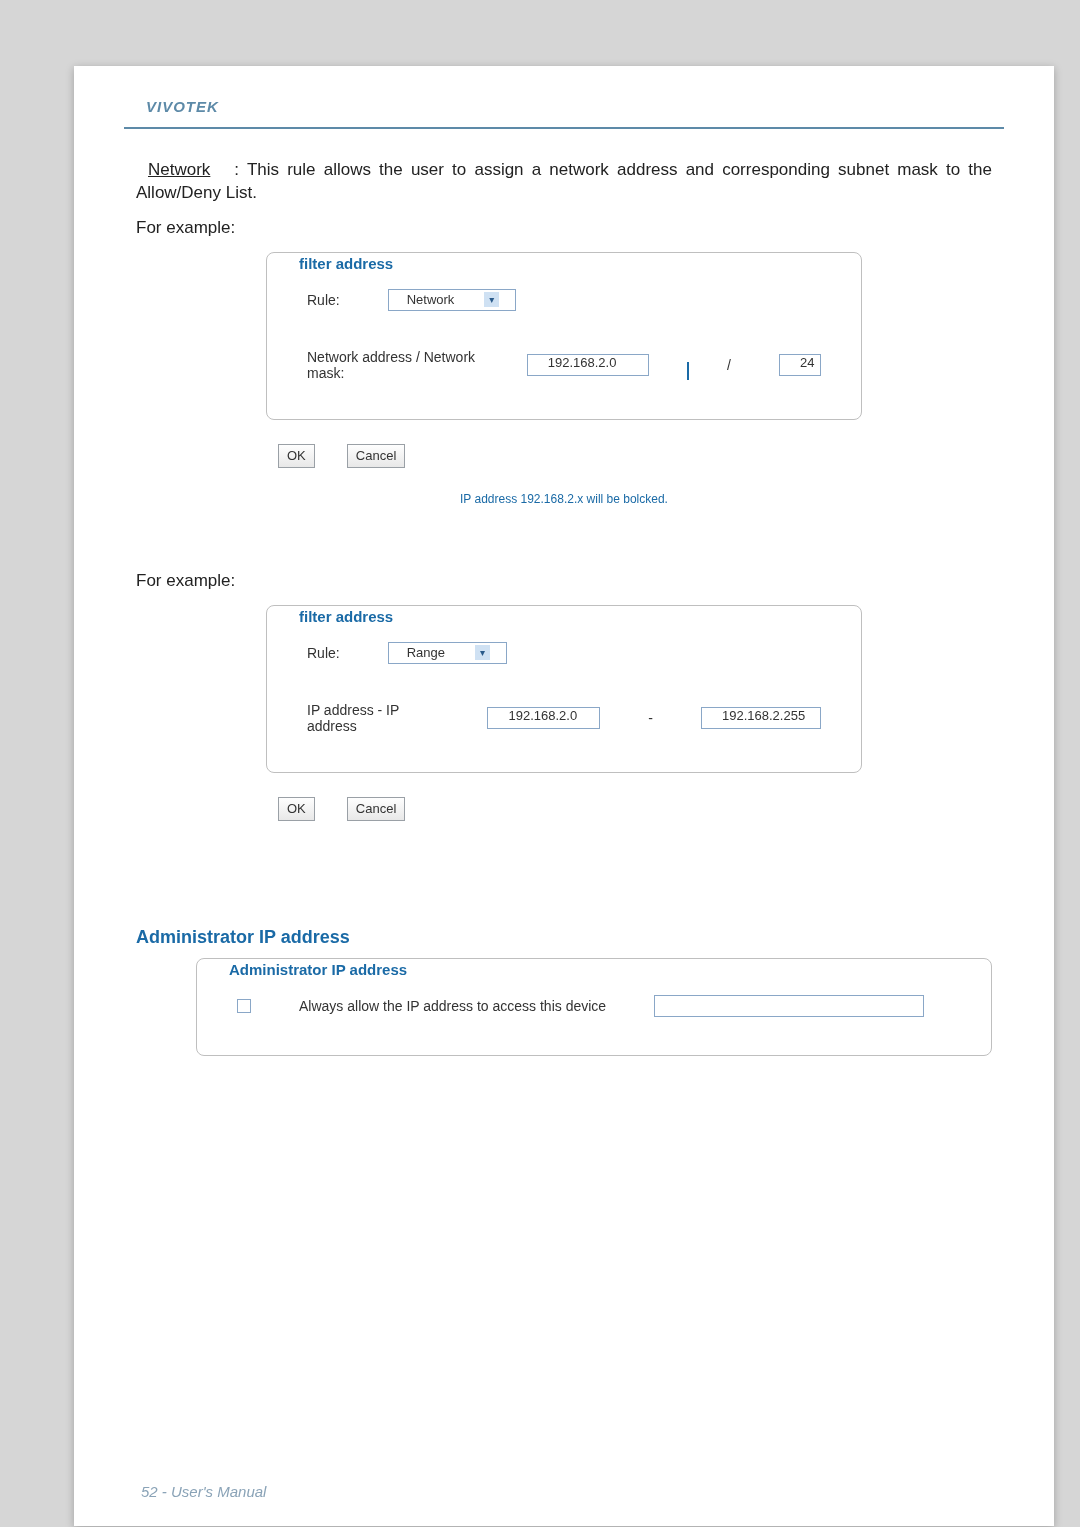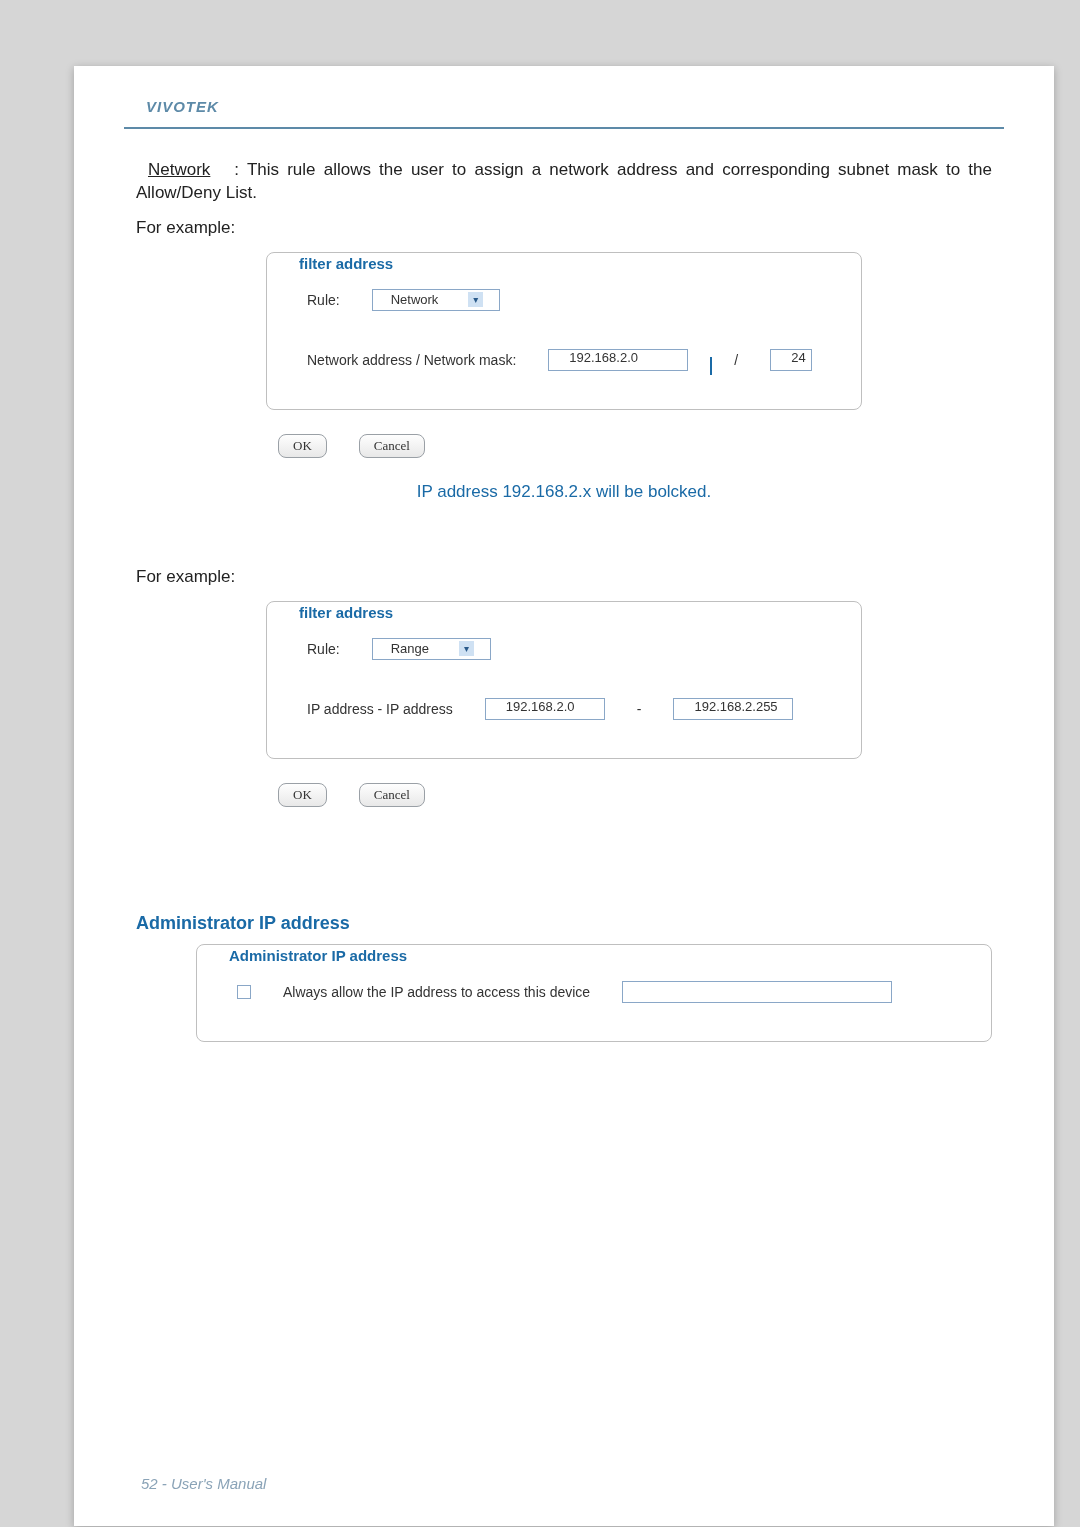--- a/index.html
+++ b/index.html
@@ -52,21 +52,21 @@
   .panel-legend {
     position: absolute;
     top: -10px;
     left: 14px;
     background: #fff;
     padding: 0 6px;
     color: #1a6aa6;
     font-weight: bold;
     font-size: 15px;
   }
-  .row { display: flex; align-items: center; gap: 8px; font-size: 14px; color: #333; }
+  .row { display: flex; align-items: center; gap: 24px; font-size: 14px; color: #333; }
   .row + .row { margin-top: 14px; }
 
   .select {
     display: inline-flex;
     align-items: center;
     border: 1px solid #8aa7c7;
     background: #fff;
     height: 22px;
     padding: 0 4px 0 6px;
     font-size: 13px;
@@ -84,33 +84,33 @@
     height: 22px;
     padding: 0 20px;
     font-size: 13px;
     color: #333;
     background:#fff;
   }
 
   .btn {
     border: 1px solid #9aa0a6;
     background: linear-gradient(#fefefe,#e8e8e8);
-    border-radius: 8px;
+    border-radius: 0;
     height: 24px;
-    padding: 0 14px;
+    padding: 0 8px;
     font-size: 13px;
     color: #333;
-    display:inline-flex;align-items:center;justify-content:center;font-family:Liberation Serif, serif;
+    display:inline-flex;align-items:center;justify-content:center;
   }
   .btn-row { display:flex; gap:8px; margin-top:12px; }
 
   .caption {
     text-align: center;
     color: #1a6aa6;
-    font-size: 17px;
+    font-size: 12px;
     margin-top: 6px;
   }
 
   .section-gap { height: 40px; }
 
   .heading-blue {
     color: #1a6aa6;
     font-weight: bold;
     font-size: 18px;
     margin-bottom: 6px;
@@ -118,21 +118,21 @@
 
   .indent-block { margin-left: 130px; width: 620px; }
   .admin-block  { margin-left: 60px;  width: 820px; }
 
   .chk {
     width:14px;height:14px;border:1px solid #8aa7c7;background:#fff;display:inline-block;
   }
 
   .footer {
     position:absolute;
-    bottom: 22px;
+    bottom: 14px;
     left: 55px;
     color:#8aa3b7;
     font-style: italic;
     font-size: 15px;
   }
 
   .midline {
     width:0;border-left:2px solid #1a6aa6;height:18px;display:inline-block;margin:0 2px;
     transform: translateY(6px);
   }

